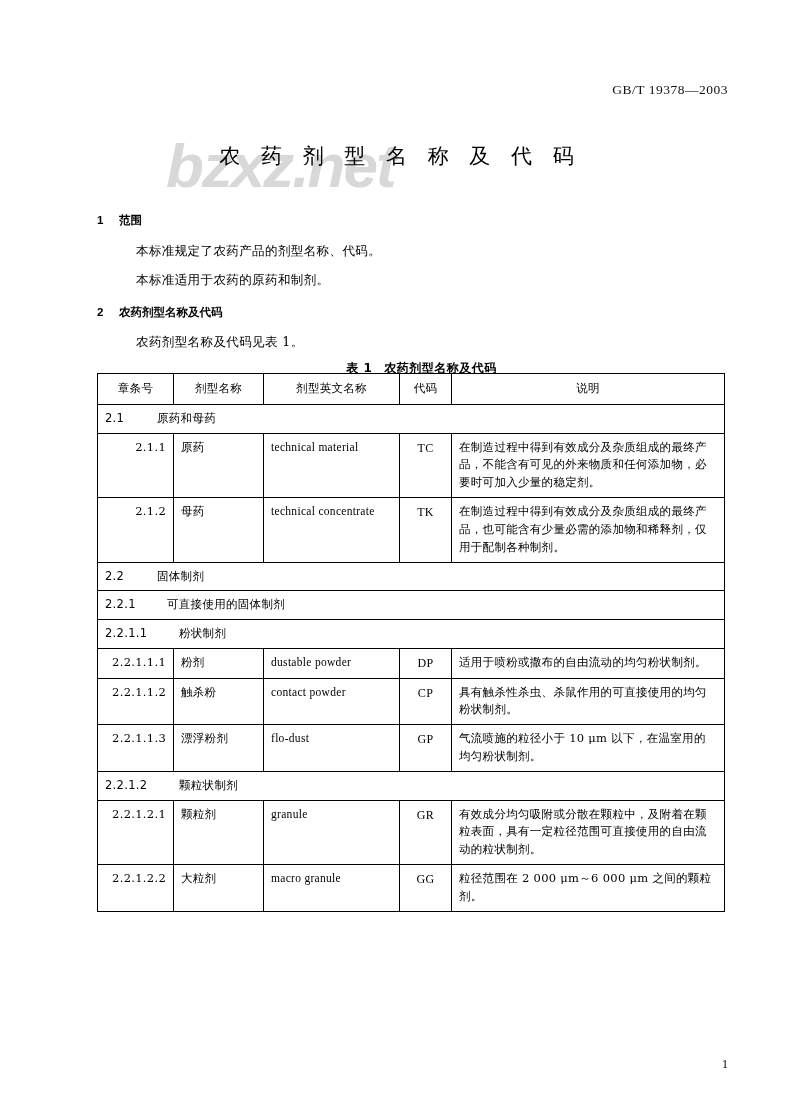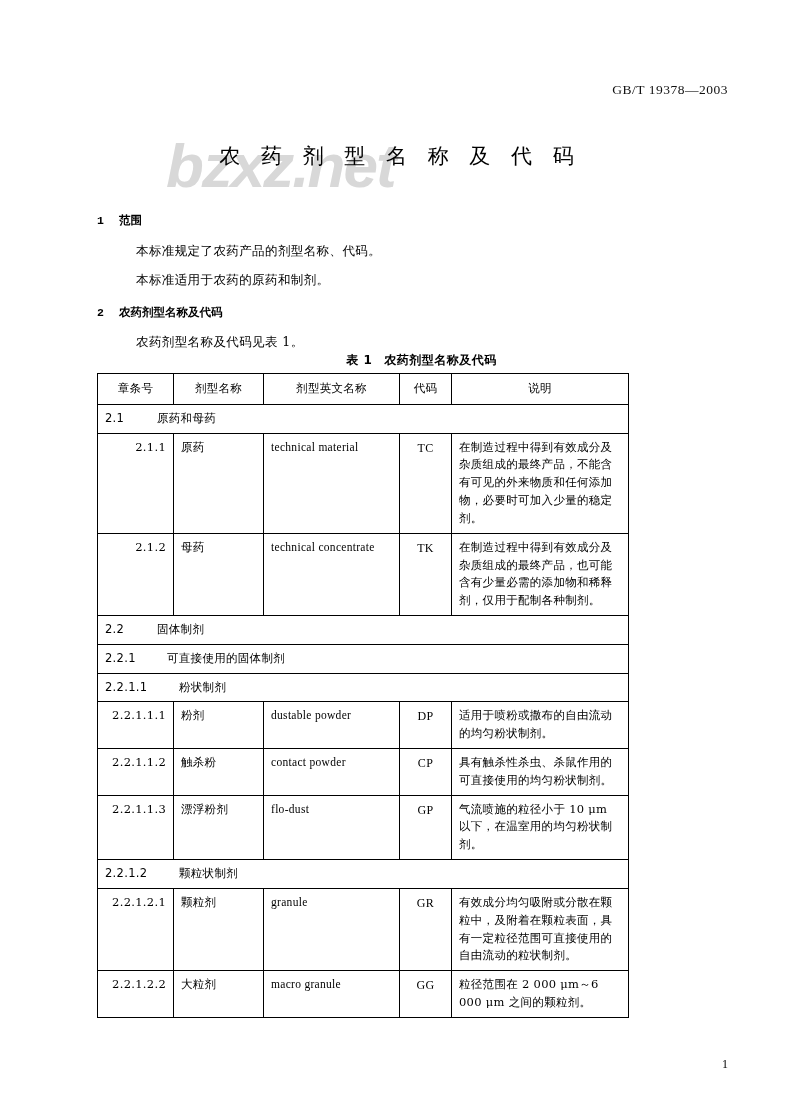--- a/index.html
+++ b/index.html
@@ -57,21 +57,21 @@
     user-select: none;
   }
   .content {
     position: absolute;
     left: 0; top: 0;
     width: 800px;
     z-index: 2;
   }
   .sec-head {
     position: absolute;
-    font-family: Liberation Mono, monospace;
+    font-family: Liberation Sans, sans-serif;
     font-size: 11.5px;
     font-weight: bold;
     color: #000;
   }
   .sec-num {
     display: inline-block;
     width: 22px;
   }
   .para {
     position: absolute;
@@ -88,21 +88,21 @@
     font-size: 12px;
     font-weight: bold;
     letter-spacing: 0.5px;
   }
   .tbl-caption .cap-gap { display:inline-block; width: 12px; }
 
   table.main {
     position: absolute;
     left: 97px;
     top: 373px;
-    width: 532px;
+    width: 628px;
     border-collapse: collapse;
     table-layout: fixed;
     font-family: "DejaVu Serif", "Liberation Serif", serif;
     font-size: 11.5px;
     background: transparent;
   }
   table.main td, table.main th {
     border: 1px solid #000;
     padding: 5px 7px;
     vertical-align: top;
@@ -164,21 +164,21 @@
 
     <div class="para" style="left:136px; top:243px;">本标准规定了农药产品的剂型名称、代码。</div>
     <div class="para" style="left:136px; top:272px;">本标准适用于农药的原药和制剂。</div>
 
     <div class="sec-head" style="left:97px; top:305px;">
       <span class="sec-num">2</span><span>农药剂型名称及代码</span>
     </div>
 
     <div class="para" style="left:136px; top:334px;">农药剂型名称及代码见表 1。</div>
 
-    <div class="tbl-caption" style="top:352px;padding-left:43px;">
+    <div class="tbl-caption" style="top:360px;padding-left:43px;">
       <span>表 1</span><span class="cap-gap"></span><span>农药剂型名称及代码</span>
     </div>
 
     <table class="main">
       <colgroup>
         <col class="col1">
           <col class="col2">
           <col class="col3">
           <col class="col4">
           <col class="col5">

